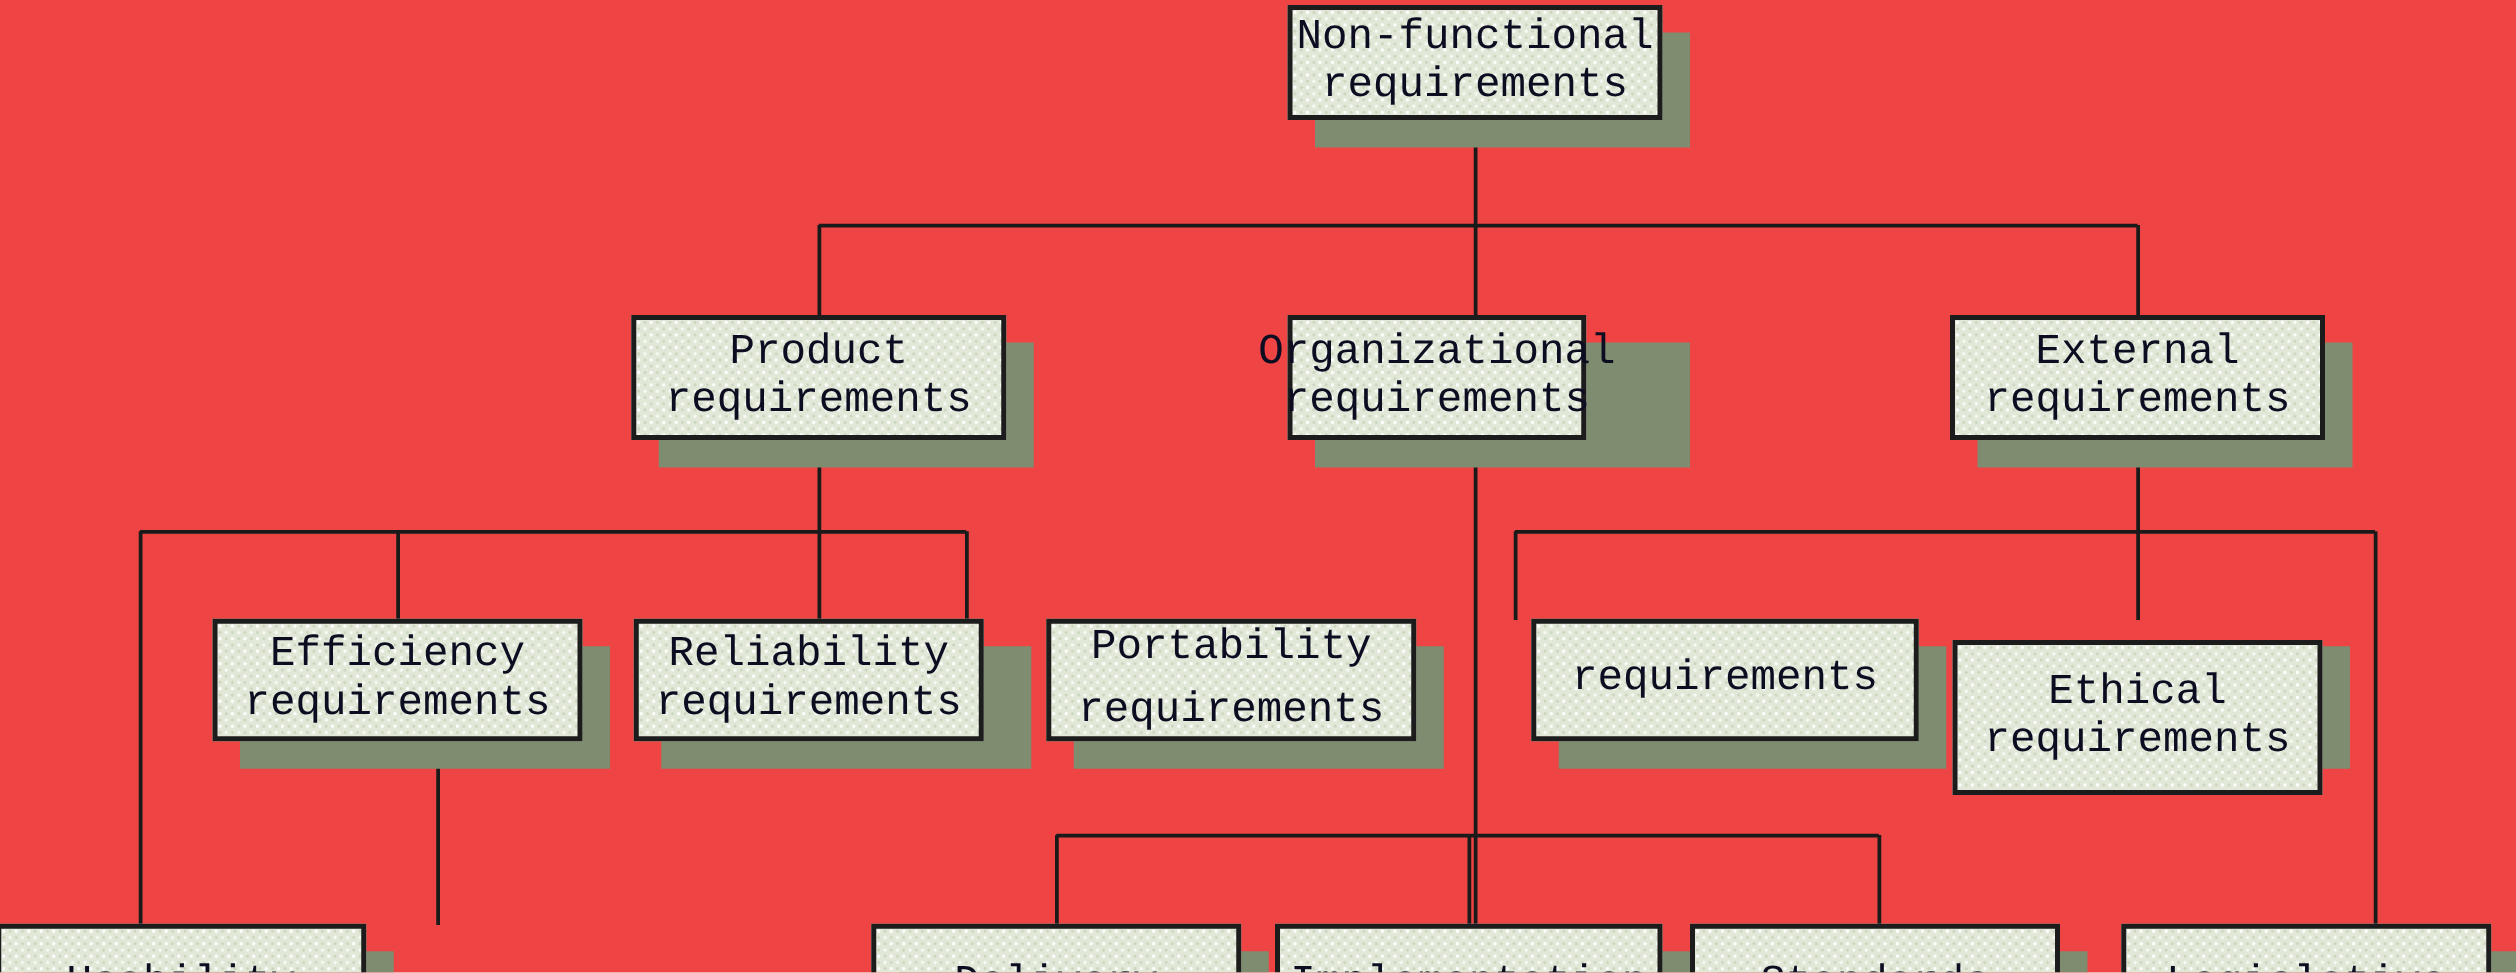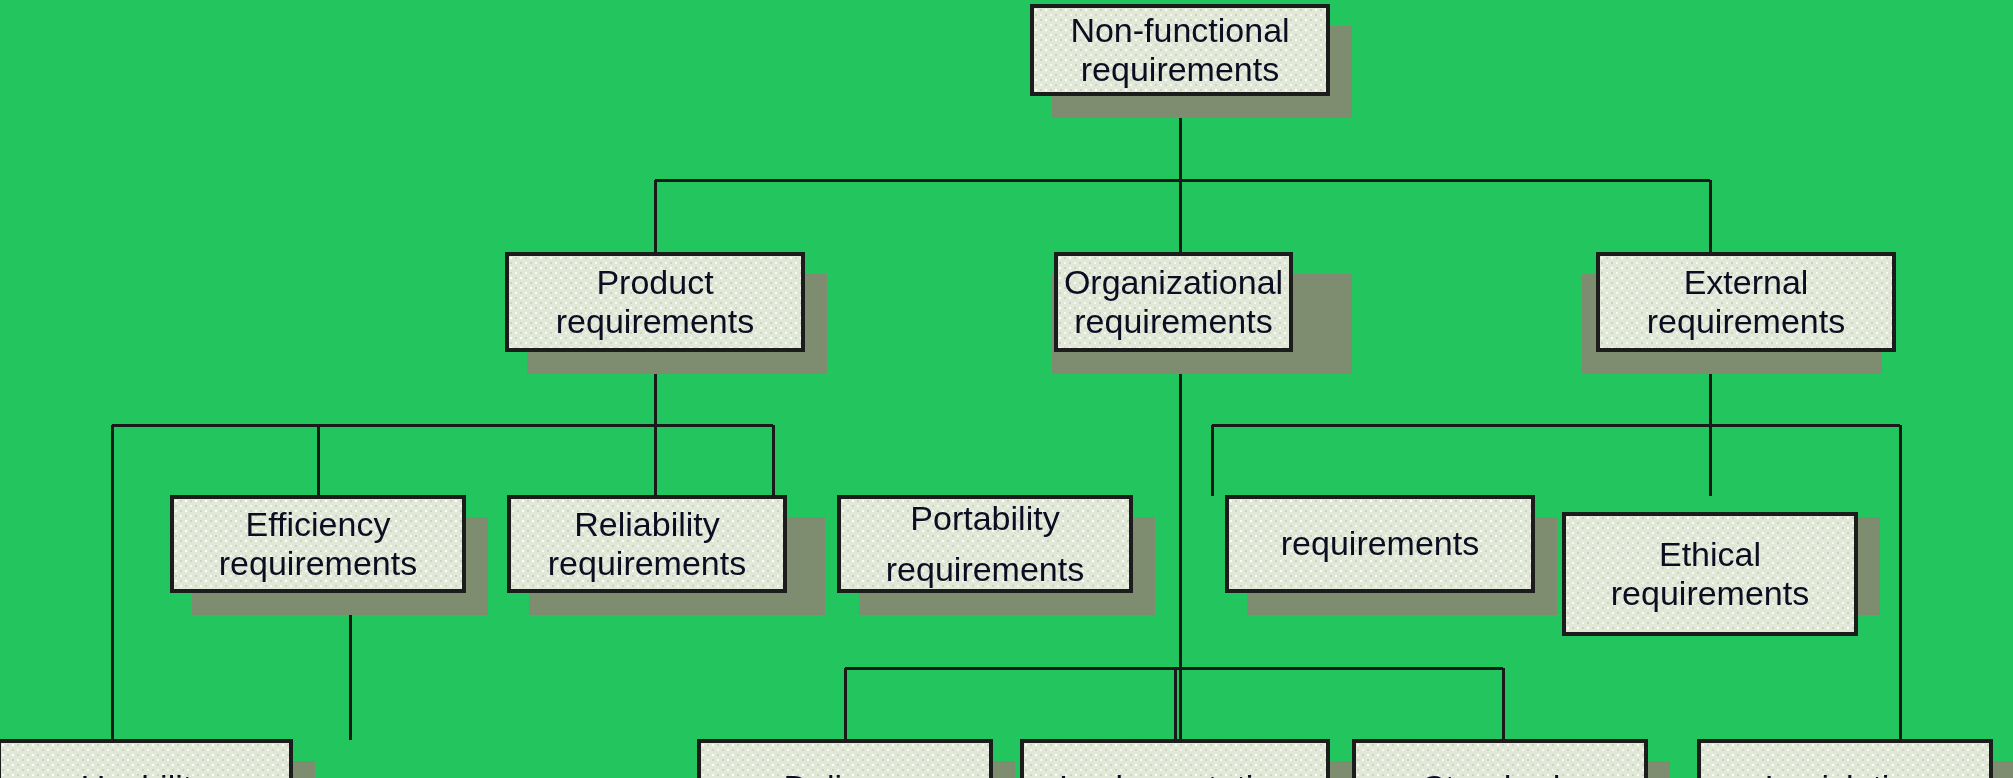--- a/index.html
+++ b/index.html
@@ -5,23 +5,23 @@
 <style>
   html, body {
     margin: 0;
     padding: 0;
     background: #ffffff;
   }
   #canvas {
     position: relative;
     width: 2013px;
     height: 778px;
-    background: #22c55e;
+    background: #ef4444;
     overflow: hidden;
-    font-family: Liberation Sans, sans-serif;
+    font-family: Liberation Mono, monospace;
   }
 
   
   .edge {
     position: absolute;
     background: #1a1a1a;
   }
   .edge.v { width: 3px; }
   .edge.h { height: 3px; }
 
@@ -101,25 +101,25 @@
     </div>
   <div id="nodes-layer">
       <div class="node" style="left: 1030px; top: 4px; width: 300px; height: 92px;">
         <span class="line1">Non-functional</span>
         <span class="line2">requirements</span>
       </div>
       <div class="node" style="left: 505px; top: 252px; width: 300px; height: 100px;">
         <span class="line1">Product</span>
         <span class="line2">requirements</span>
       </div>
-      <div class="node" style="left: 1030px; top: 252px; width: 239px; height: 100px; margin-left: 24px;">
+      <div class="node" style="left: 1030px; top: 252px; width: 239px; height: 100px;">
         <span class="line1">Organizational</span>
         <span class="line2">requirements</span>
       </div>
-      <div class="node" style="left: 1560px; top: 252px; width: 300px; height: 100px; margin-left: 36px;">
+      <div class="node" style="left: 1560px; top: 252px; width: 300px; height: 100px;">
         <span class="line1">External</span>
         <span class="line2">requirements</span>
       </div>
       <div class="node" style="left: 170px; top: 495px; width: 296px; height: 98px; text-align: center;">
         <span class="line1">Efficiency</span>
         <span class="line2">requirements</span>
       </div>
       <div class="node" style="left: 507px; top: 495px; width: 280px; height: 98px;">
         <span class="line1">Reliability</span>
         <span class="line2">requirements</span>

